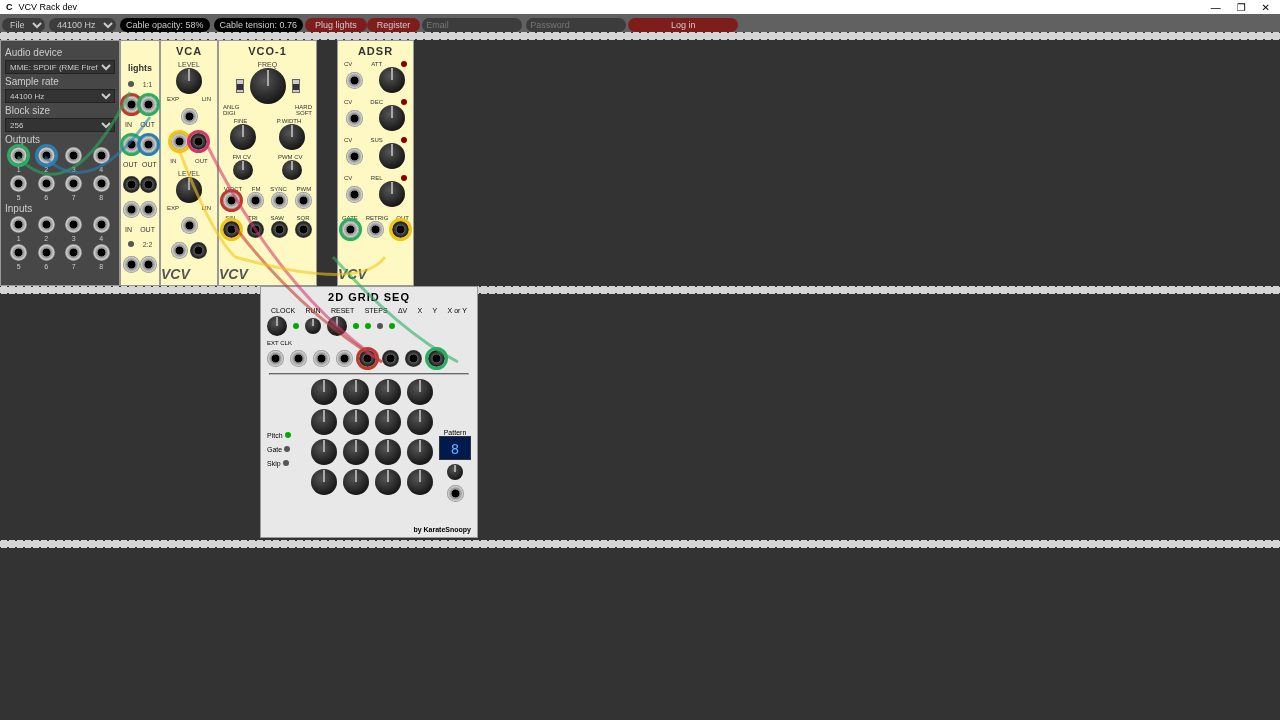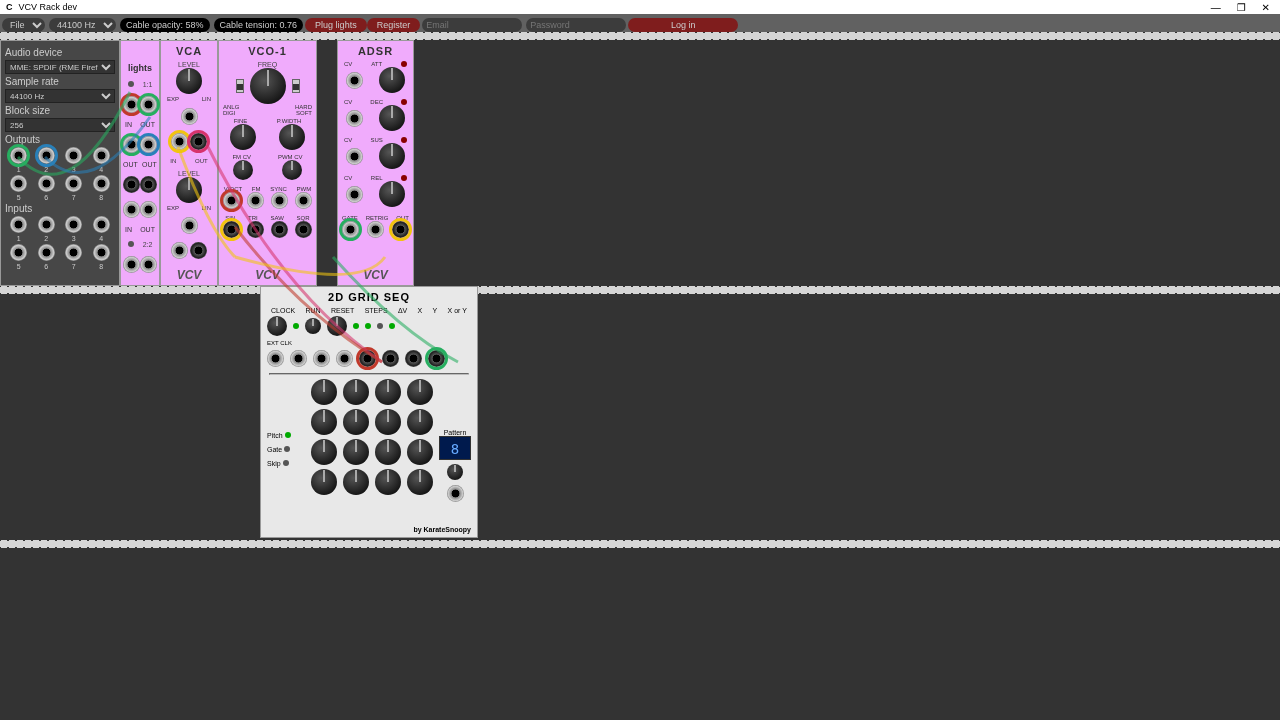--- a/index.html
+++ b/index.html
@@ -19,24 +19,24 @@
 .toolbar .tb-btn { background:#7f1d1d; height:14px; padding:0 10px; border-radius:7px; cursor:pointer; display:inline-flex; align-items:center; }
 .toolbar input { width:100px; margin:0 2px; }
 .toolbar .login-btn { width:110px; text-align:center; justify-content:center; }
 
 
 .rail { height:8px; background:#d5d5d5; background-image:radial-gradient(circle,#333 1.5px,transparent 1.5px); background-size:8px 8px; background-position:4px 4px; }
 .rack-row1 { height:246px; display:flex; background:#333; }
 .rack-row2 { height:246px; display:flex; background:#333; }
 
 
-.module { background:#f0abfc; border:1px solid #999; position:relative; font-size:8px; color:#333; }
+.module { background:#fef9c3; border:1px solid #999; position:relative; font-size:8px; color:#333; }
 .module-label { font-weight:bold; text-align:center; font-size:11px; margin:4px 0; letter-spacing:1px; }
 .small-label { font-size:7px; text-align:center; color:#444; }
-.brand { position:absolute; bottom:3px; left:0; right:0; text-align:center; font-size:12px; font-style:italic; font-weight:bold; color:#555; }
+.brand { position:absolute; bottom:3px; left:0; right:0; text-align:left; font-size:14px; font-style:italic; font-weight:bold; color:#555; }
 
 
 .knob { border-radius:50%; background:radial-gradient(circle at 40% 35%,#555,#000); position:relative; display:inline-block; }
 .knob::after { content:''; position:absolute; width:2px; height:45%; background:#aaa; left:calc(50% - 1px); top:5%; transform-origin:50% 100%; }
 .knob.lg { width:36px; height:36px; }
 .knob.md { width:26px; height:26px; }
 .knob.sm { width:20px; height:20px; }
 .knob.xs { width:16px; height:16px; }
 
 

